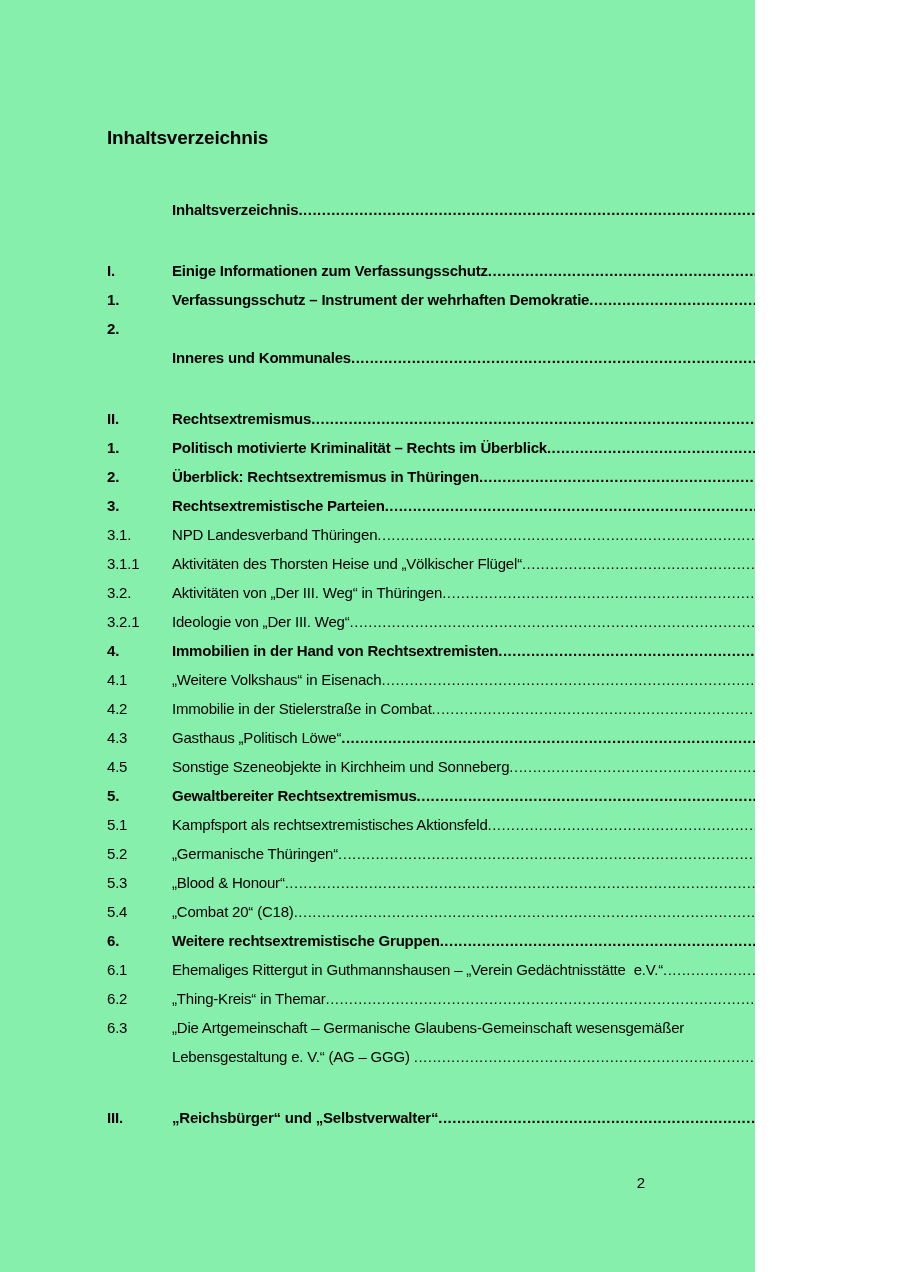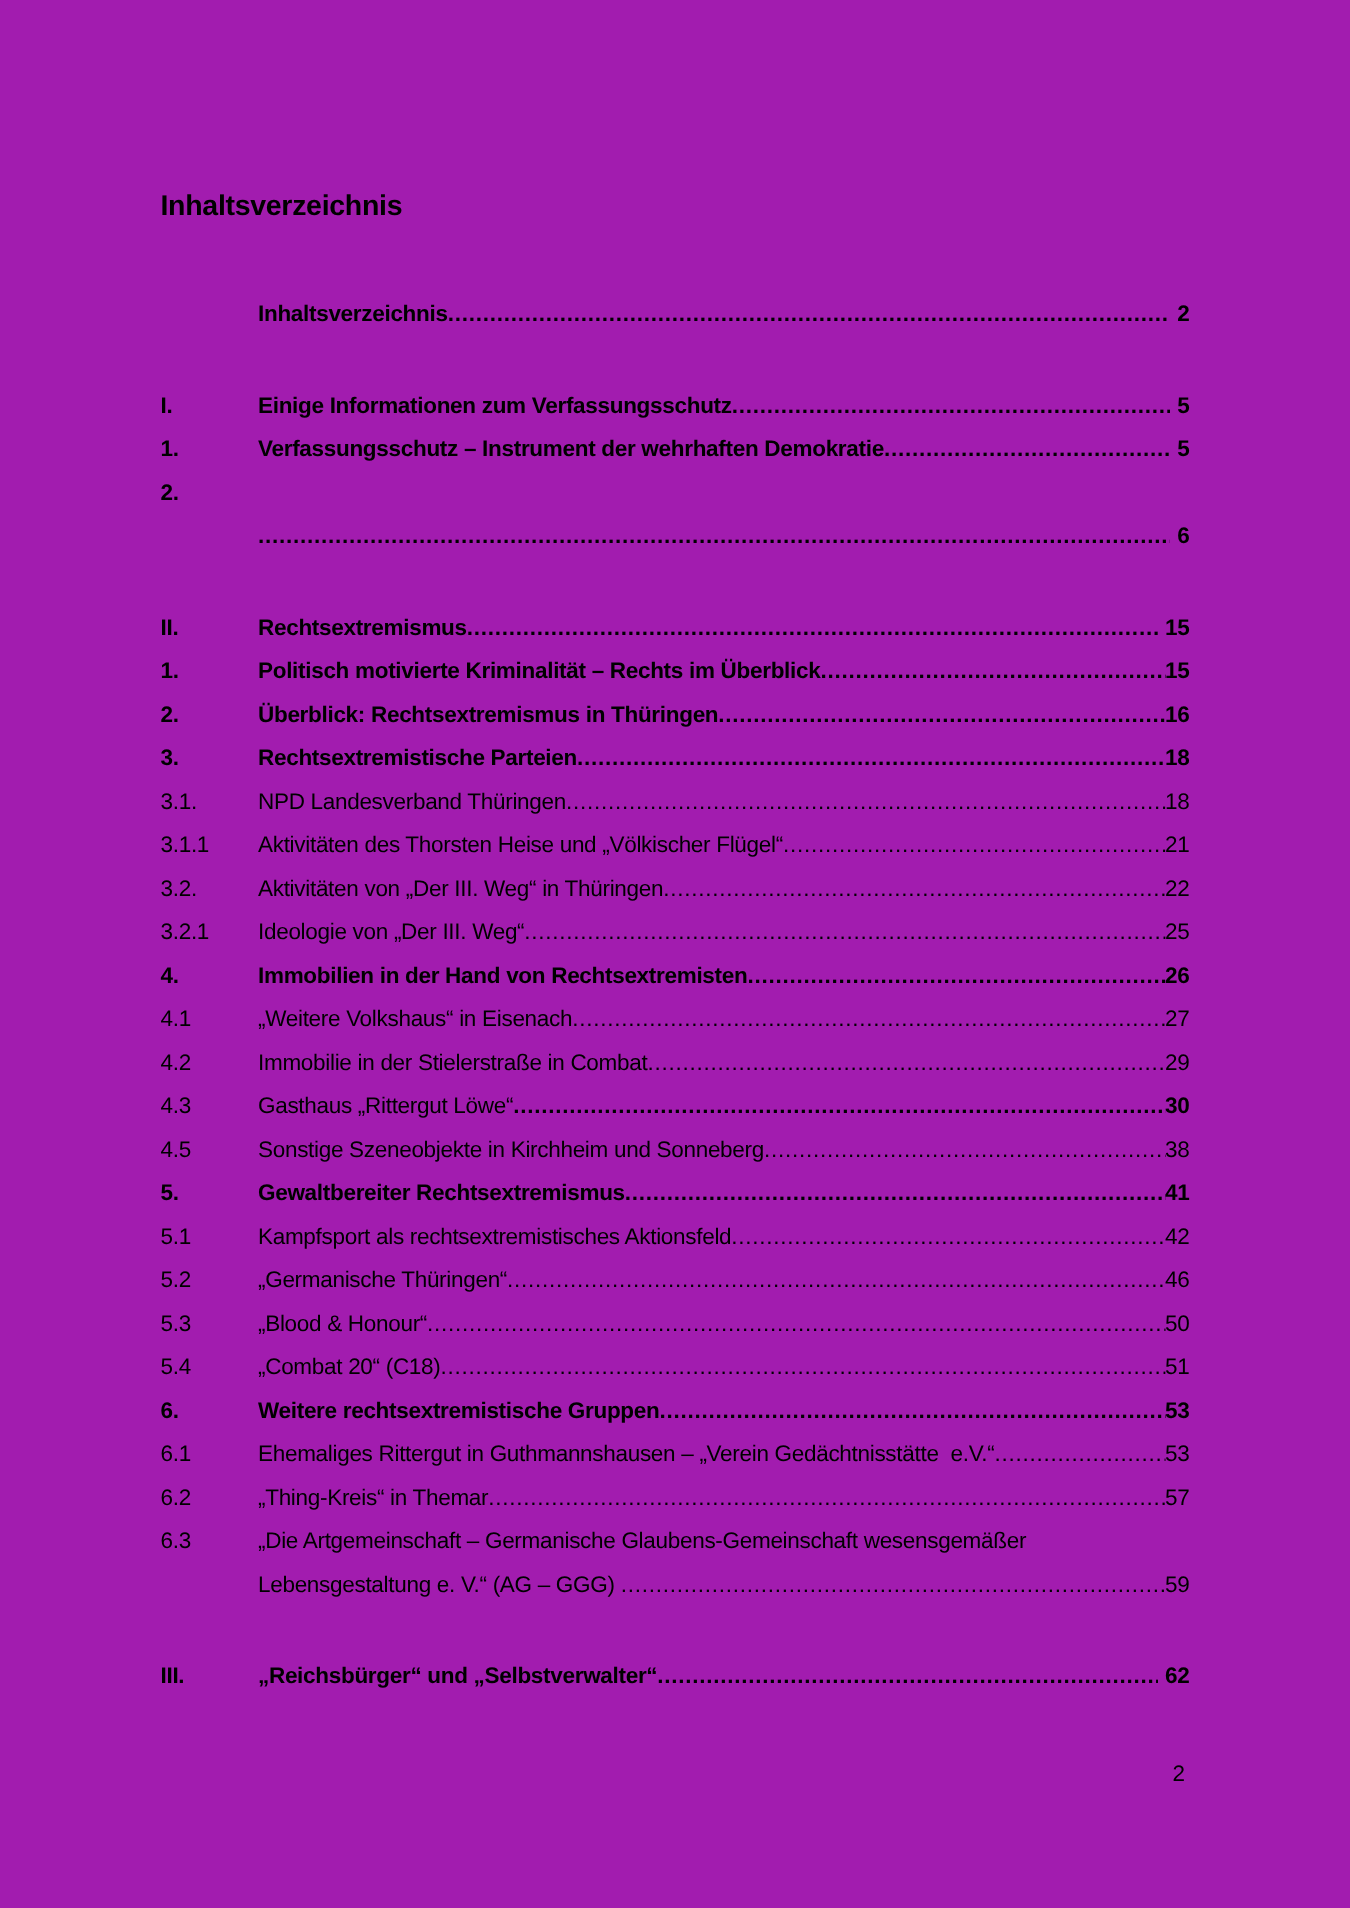--- a/index.html
+++ b/index.html
@@ -4,22 +4,22 @@
 <style>
   html, body { margin: 0; padding: 0; }
   body {
     width: 900px; height: 1272px;
     background: #ffffff;
     font-family: "Liberation Sans", sans-serif;
     color: #000000;
   }
   .page {
     position: relative;
-    width: 900px; height: 1272px;
-    background: #a21caf;
+    width: 755px; height: 1272px;
+    background: #86efac;
     overflow: hidden;
   }
   .content {
     position: absolute;
     left: 107px; top: 126px;
     width: 686px;
   }
   .doc-title {
     font-size: 19px;
     font-weight: bold;
@@ -82,20 +82,21 @@
             <span class="num b">1.</span>
             <span class="txt b">Verfassungsschutz – Instrument der wehrhaften Demokratie</span>
             <span class="dots b">....................................................................................................................................................................................................................................................................</span>
             <span class="pagenum b">5</span>
           </div>
           <div class="entry-line gap-before-page">
             <span class="num b">2.</span>
           </div>
           <div class="entry-line gap-before-page">
             <span class="num"></span>
+            <span class="txt b">Inneres und Kommunales</span>
             <span class="dots b">....................................................................................................................................................................................................................................................................</span>
             <span class="pagenum b">6</span>
           </div>
         </div>
         <div class="toc-group">
           <div class="entry-line gap-before-page">
             <span class="num b">II.</span>
             <span class="txt b">Rechtsextremismus</span>
             <span class="dots b">....................................................................................................................................................................................................................................................................</span>
             <span class="pagenum b">15</span>
@@ -155,21 +156,21 @@
             <span class="pagenum">27</span>
           </div>
           <div class="entry-line">
             <span class="num">4.2</span>
             <span class="txt">Immobilie in der Stielerstraße in Combat</span>
             <span class="dots">....................................................................................................................................................................................................................................................................</span>
             <span class="pagenum">29</span>
           </div>
           <div class="entry-line">
             <span class="num">4.3</span>
-            <span class="txt">Gasthaus „Rittergut Löwe“</span>
+            <span class="txt">Gasthaus „Politisch Löwe“</span>
             <span class="dots b">....................................................................................................................................................................................................................................................................</span>
             <span class="pagenum b">30</span>
           </div>
           <div class="entry-line">
             <span class="num">4.5</span>
             <span class="txt">Sonstige Szeneobjekte in Kirchheim und Sonneberg</span>
             <span class="dots">....................................................................................................................................................................................................................................................................</span>
             <span class="pagenum">38</span>
           </div>
           <div class="entry-line">

